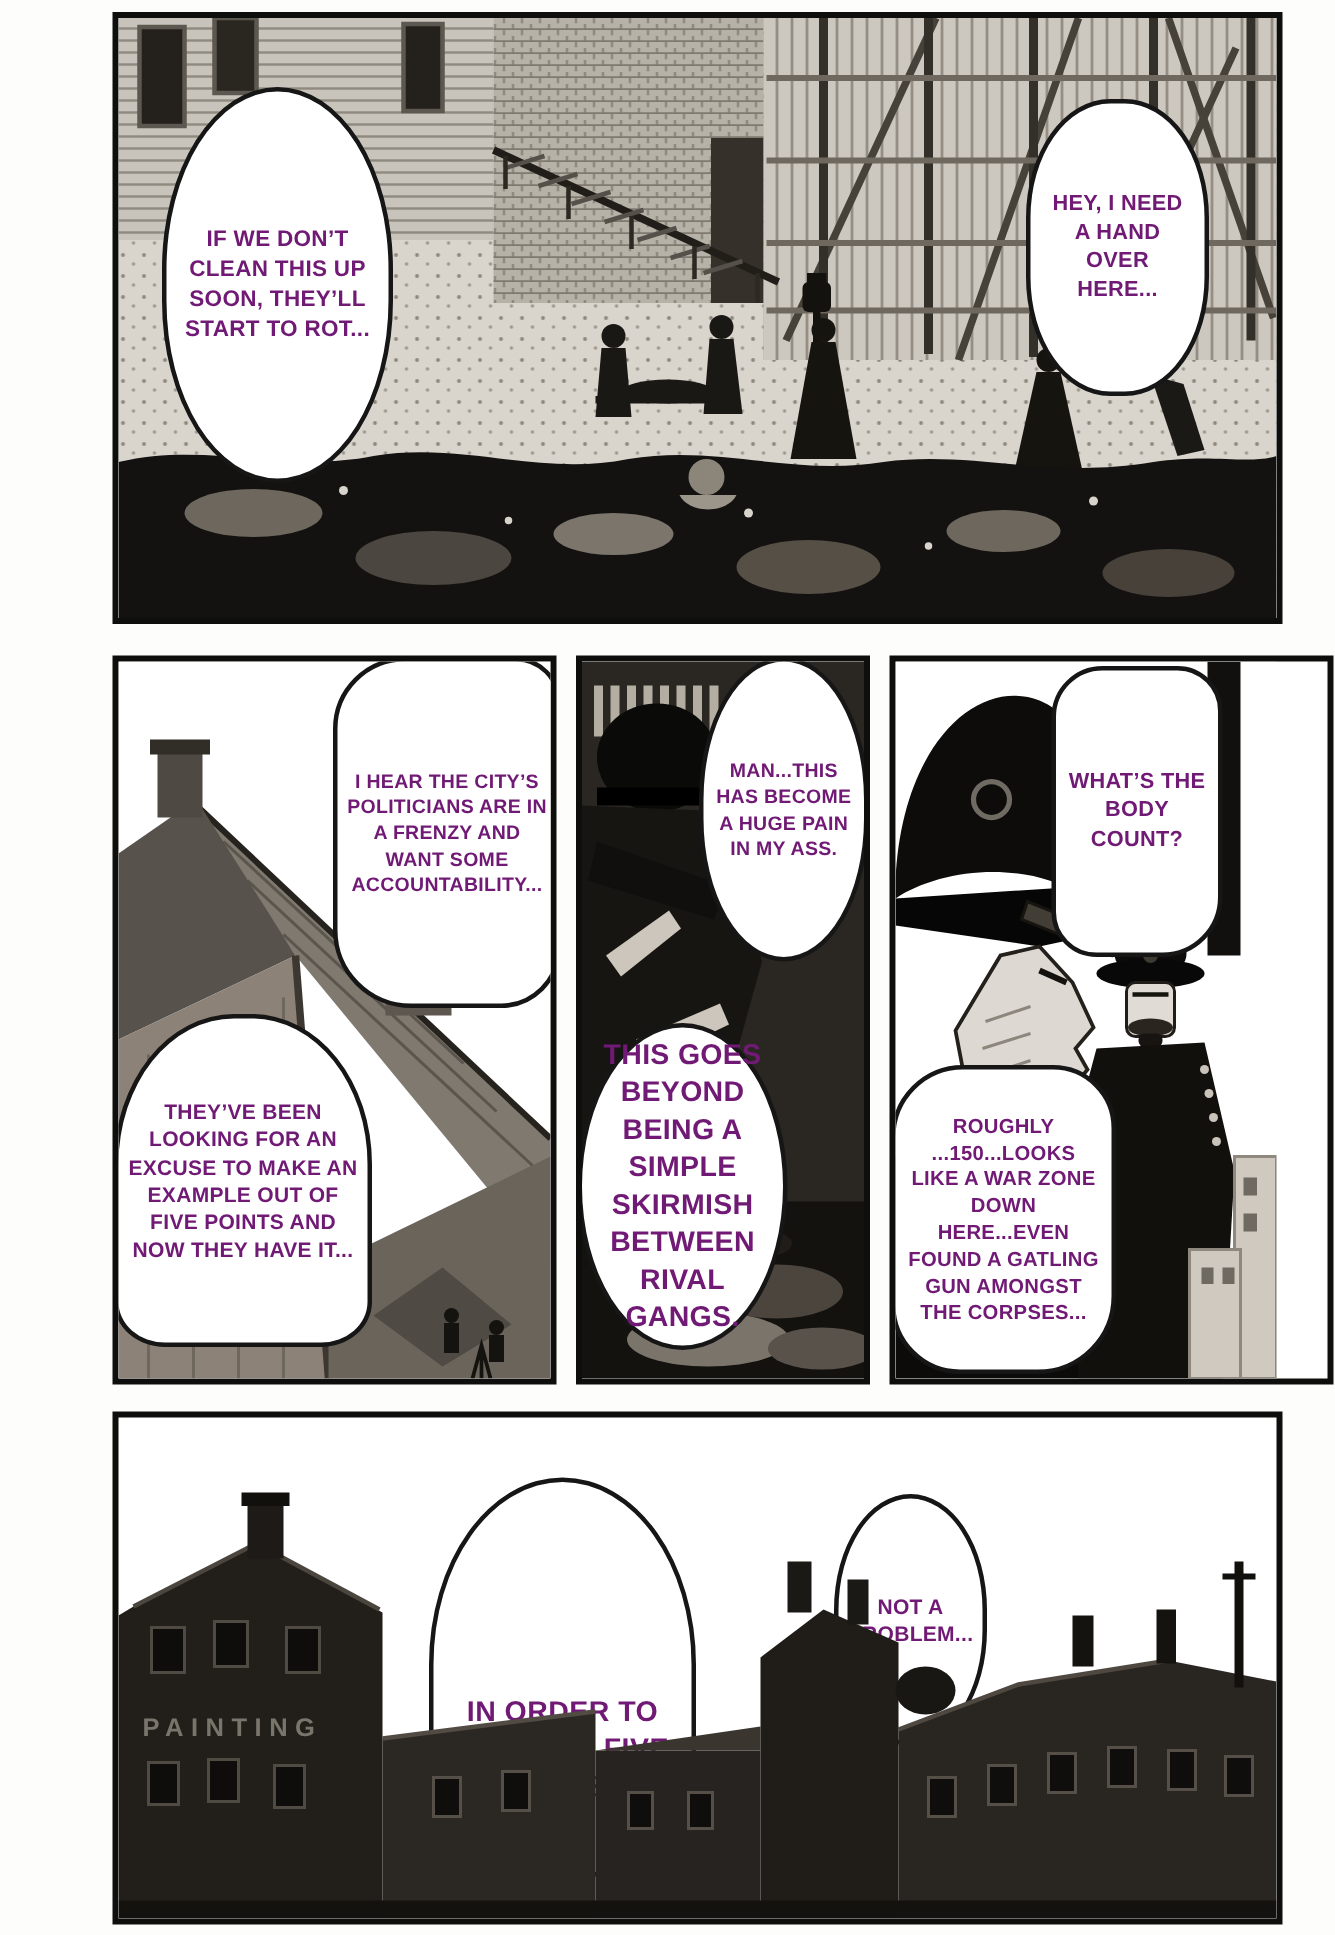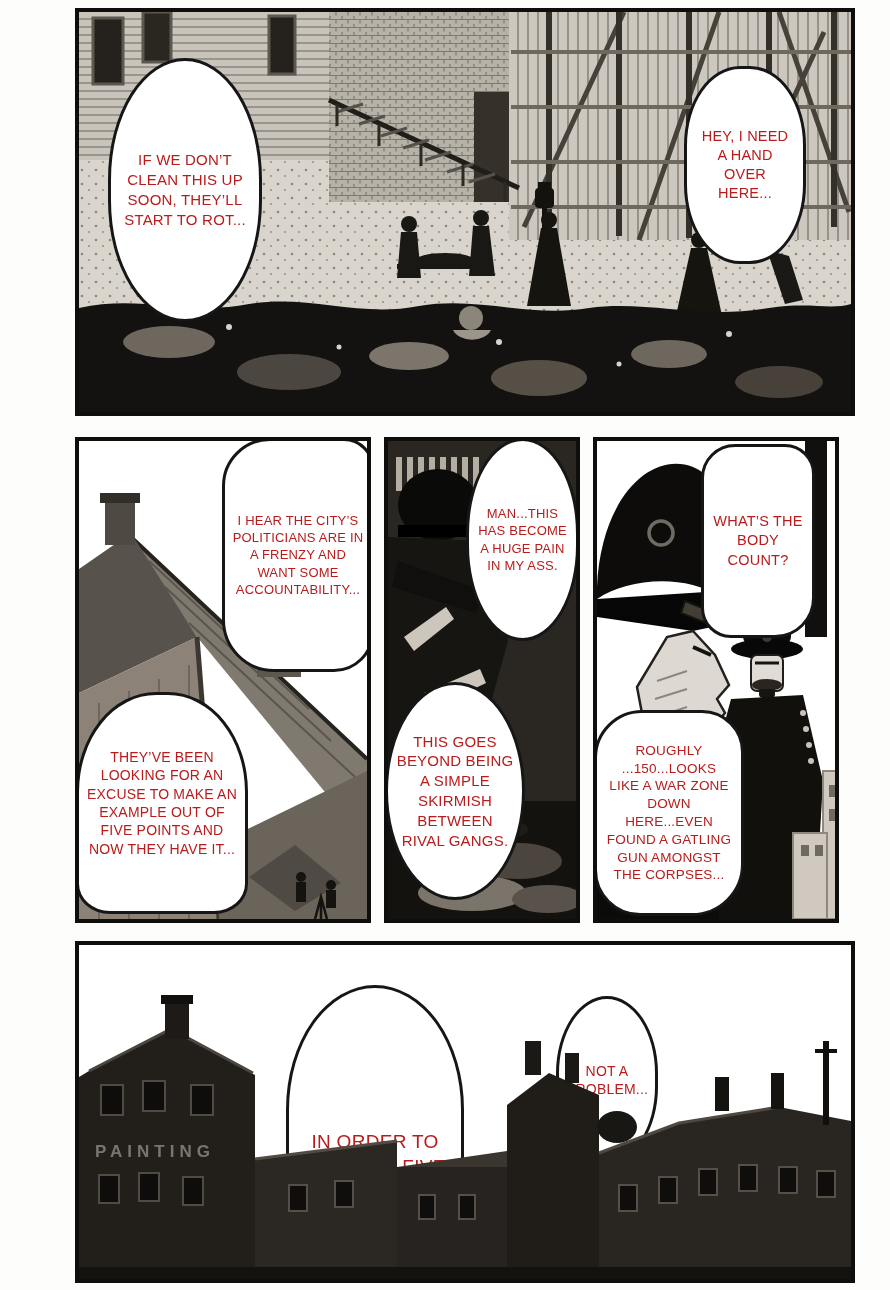--- a/index.html
+++ b/index.html
@@ -4,38 +4,38 @@
 <style>
   html,body{margin:0;padding:0;background:#ffffff;}
   .page{position:relative;width:890px;height:1290px;background:#fdfdfc;
         font-family:"Liberation Sans",sans-serif;overflow:hidden;}
   .panel{position:absolute;background:#ffffff;border:4px solid #0e0e0d;
          box-sizing:border-box;overflow:hidden;}
   .panel > svg{position:absolute;left:0;top:0;display:block;}
   #p1{left:75px;top:8px;width:780px;height:408px;}
   #p2{left:75px;top:437px;width:296px;height:486px;}
   #p3{left:384px;top:437px;width:196px;height:486px;}
-  #p4{left:593px;top:437px;width:246px;height:486px;}
+  #p4{left:593px;top:437px;width:296px;height:486px;}
   #p5{left:75px;top:941px;width:780px;height:342px;}
   .bubble{position:absolute;background:#ffffff;border:3px solid #161616;
           box-sizing:border-box;display:flex;align-items:center;justify-content:center;
           text-align:center;z-index:3;padding:8px 10px;}
-  .bubble span{font-weight:normal;color:#b91c1c;line-height:1.32;letter-spacing:.2px;}
+  .bubble span{font-weight:bold;color:#701a75;line-height:1.32;letter-spacing:.2px;}
   .b1{left:29px;top:46px;width:154px;height:264px;border-radius:50%/46%;}
   .b1 span{font-size:15px;}
   .b2{left:605px;top:54px;width:122px;height:198px;border-radius:46%/40%;}
   .b2 span{font-size:14.5px;}
   .b3{left:143px;top:-3px;width:152px;height:234px;border-radius:48px 30px 40px 52px;padding:6px;}
   .b3 span{font-size:13px;}
-  .b4{left:-3px;top:251px;width:172px;height:222px;border-radius:80px 80px 34px 34px/100px 100px 30px 30px;padding:6px;}
+  .b4{left:-3px;top:235px;width:172px;height:222px;border-radius:80px 80px 34px 34px/100px 100px 30px 30px;padding:6px;}
   .b4 span{font-size:14px;}
   .b5{left:78px;top:-3px;width:113px;height:203px;border-radius:50%/47%;padding:6px;justify-content:flex-end;}
   .b5 span{font-size:13px;}
   .b6{left:-3px;top:241px;width:140px;height:218px;border-radius:50%;padding:6px;}
-  .b6 span{font-size:15px;}
+  .b6 span{font-size:19px;}
   .b7{left:104px;top:3px;width:114px;height:194px;border-radius:34px 30px 40px 30px;padding:6px;}
   .b7 span{font-size:14.5px;}
   .b8{left:-3px;top:269px;width:150px;height:206px;border-radius:48px 42px 52px 46px;padding:8px;}
   .b8 span{font-size:13.5px;}
   .b9{left:207px;top:40px;width:178px;height:266px;z-index:1;
       border-radius:90px 90px 42px 42px/126px 126px 36px 36px;
       align-items:flex-end;padding-bottom:44px;}
   .b9 span{font-size:19px;letter-spacing:.3px;}
   .b10{left:477px;top:51px;width:102px;height:168px;z-index:1;border-radius:50%/46%;}
   .b10 span{font-size:14px;}

